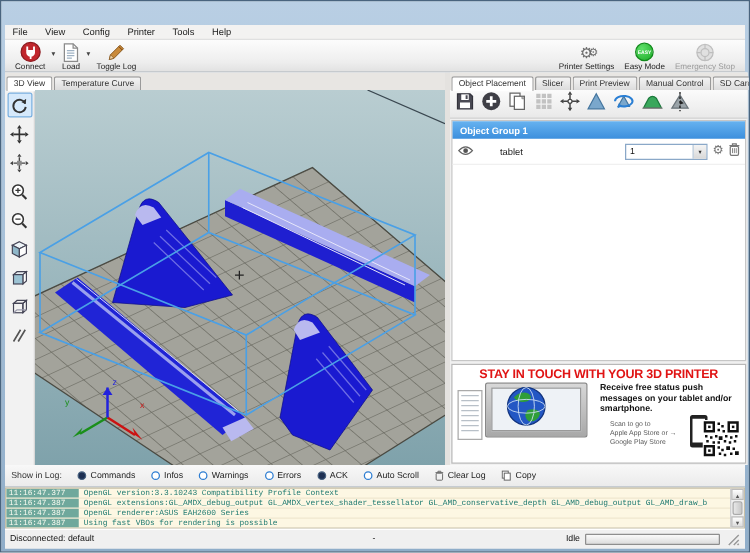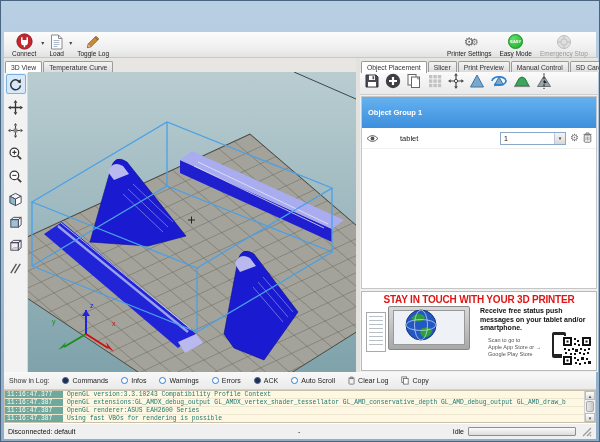--- a/index.html
+++ b/index.html
@@ -44,21 +44,21 @@
   .left-body { flex:1; display:flex; }
   .side-toolbar { width:24px; background:#f2f2f2; border-right:1px solid #d8d8d8; display:flex; flex-direction:column; align-items:center; padding-top:2px; }
   .sbtn { width:20px; height:20px; display:flex; align-items:center; justify-content:center; margin-bottom:3px; border:1px solid transparent; border-radius:2px; }
   .sbtn.selected { background:#d6e9fb; border-color:#7ab0e0; }
   .viewport { flex:1; position:relative; overflow:hidden; }
   .viewport svg { display:block; }
 
   
   .obj-toolbar { height:23px; background:linear-gradient(#fbfbfb,#e9e9e9); display:flex; align-items:center; gap:3px; padding:0 3px; border-bottom:1px solid #cfcfcf; }
   .obj-panel { flex:1; background:#fff; border:1px solid #c6c6c6; margin:1px; display:flex; flex-direction:column; }
-  .group-header { height:31px; background:linear-gradient(#66b2f0,#3c8fdd); color:#fff; font-size:7.5px; font-weight:bold; display:flex; align-items:center; padding-left:6px; }
+  .group-header { height:14px; background:linear-gradient(#66b2f0,#3c8fdd); color:#fff; font-size:7.5px; font-weight:bold; display:flex; align-items:center; padding-left:6px; }
   .object-row { height:21px; display:flex; align-items:center; padding:0 4px; gap:4px; border-bottom:1px solid #f0f0f0; }
   .obj-name { font-size:7.5px; color:#222;padding-left:17px; }
   .combo { margin-left:auto; width:66px; height:13px; border:1px solid #8aa8c8; background:#fff; display:flex; align-items:center; }
   .combo .val { flex:1; font-size:7px; padding-left:3px; color:#111; }
   .combo .btn { width:11px; height:100%; background:linear-gradient(#f4f4f4,#d8d8d8); border-left:1px solid #b8c8d8; font-size:5px; color:#333; display:flex; align-items:center; justify-content:center; }
   .row-gear { font-size:10px; color:#777; line-height:10px; }
   .list-space { flex:1; }
 
   
   .ad { height:80px; margin:1px; border:1px solid #b8b8b8; background:#fff; position:relative; overflow:hidden; }
@@ -97,20 +97,28 @@
   .st-right { display:flex; align-items:center; gap:4px; }
   .progress { width:108px; height:9px; border:1px solid #8e8e8e; background:linear-gradient(#fafafa,#dcdcdc); border-radius:1px; }
   .grip { width:10px; height:10px; margin-left:2px; }
 </style>
 </head>
 <body>
 
 <div class="window">
 
 
+  <div class="menubar">
+    <span class="menu-item">File</span>
+    <span class="menu-item">View</span>
+    <span class="menu-item">Config</span>
+    <span class="menu-item">Printer</span>
+    <span class="menu-item">Tools</span>
+    <span class="menu-item">Help</span>
+  </div>
 
   <div class="toolbar">
     <div class="tb-btn">
       <span class="ic">
         <svg width="17" height="17" viewBox="0 0 17 17">
             <circle cx="8.5" cy="8.5" r="7.6" fill="#c1272d" stroke="#8e1b20"></circle>
             <path d="M5.8 4.2v3M11.2 4.2v3" stroke="#fff" stroke-width="1.5"></path>
             <path d="M5 7h7v2.2a3.5 3.2 0 0 1-7 0Z" fill="#fff"></path>
             <path d="M8.5 11.6v2.6" stroke="#fff" stroke-width="1.4"></path>
           </svg>

